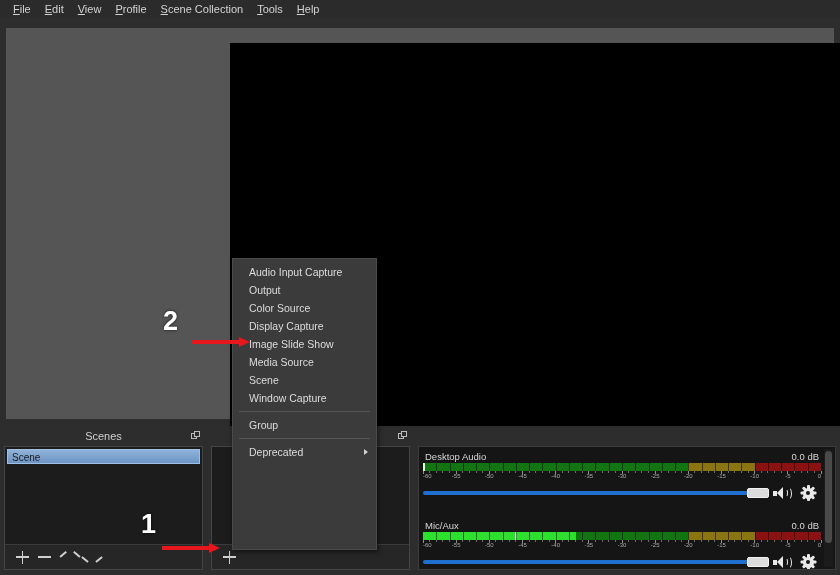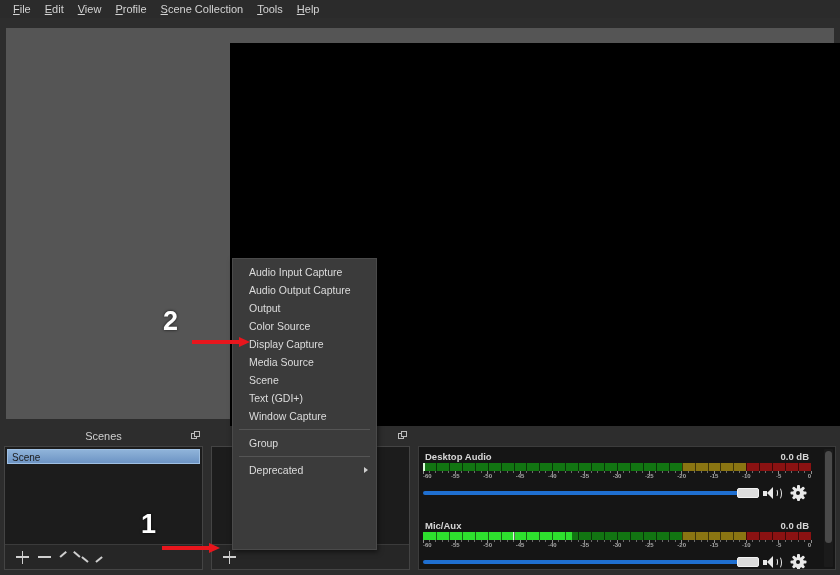--- a/index.html
+++ b/index.html
@@ -163,21 +163,21 @@
   }
   .mixer-scroll {
     position: absolute; right: 2px; top: 2px; bottom: 2px;
     width: 9px; background: #1b1b1b; border-radius: 1px;
   }
   .mixer-scroll .thumb {
     position: absolute; left: 1px; right: 1px; top: 2px; height: 92px;
     background: #4a4a4a; border-radius: 4px;
   }
 
-  .channel { position: absolute; left: 4px; right: 24px; font-weight: bold; }
+  .channel { position: absolute; left: 4px; right: 14px; }
   .ch-header {
     display: flex; justify-content: space-between;
     font-size: 9.5px; color: #d6d6d6;
     line-height: 11px;
     padding: 0 2px 1px 2px;
   }
   .meter {
     position: relative; height: 8px; width: 100%;
     background: #000;
   }
@@ -690,27 +690,26 @@
 
         <div class="mixer-scroll">
           <div class="thumb"></div>
         </div>
       </div>
     </div>
   </div>
 
   <div id="popup">
       <div class="pop-item"><span>Audio Input Capture</span></div>
-      <div class="pop-item"><span>Audio Output Capture</span></div>
       <div class="pop-item"><span>Output</span></div>
       <div class="pop-item"><span>Color Source</span></div>
       <div class="pop-item"><span>Display Capture</span></div>
+      <div class="pop-item"><span>Image Slide Show</span></div>
       <div class="pop-item"><span>Media Source</span></div>
       <div class="pop-item"><span>Scene</span></div>
-      <div class="pop-item"><span>Text (GDI+)</span></div>
       <div class="pop-item"><span>Window Capture</span></div>
       <div class="pop-sep"></div>
       <div class="pop-item"><span>Group</span></div>
       <div class="pop-sep"></div>
       <div class="pop-item"><span>Deprecated</span><span class="submenu-arrow"></span></div>
     </div>
 
   <div class="annot-num" id="num2" style="left:163px; top:308px;">2</div>
   <div class="arrow" id="arrow2" style="left:192px; top:337px; width:58px;">
     <div class="shaft" style="width:47px;"></div>

